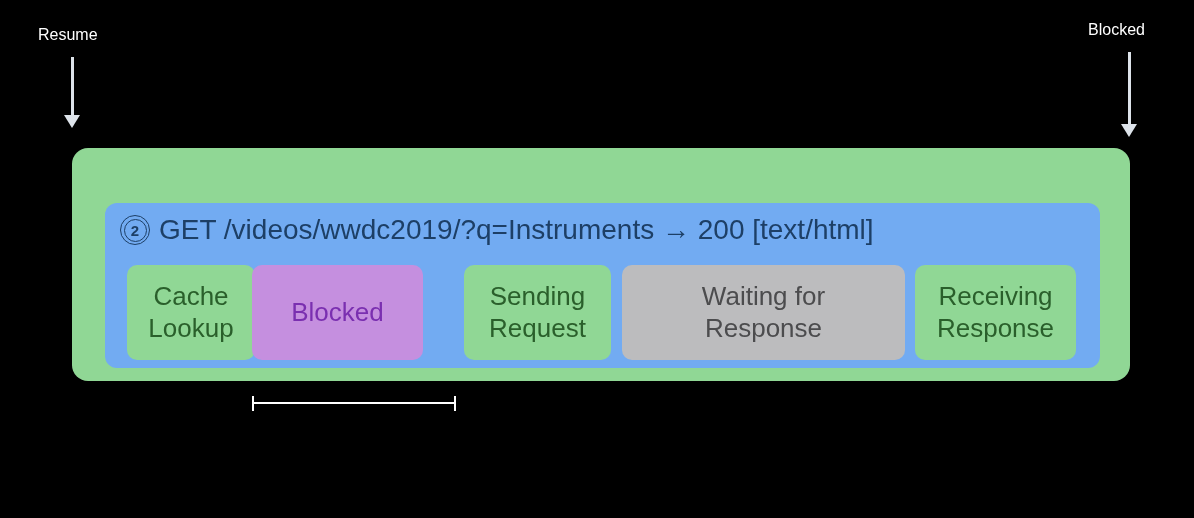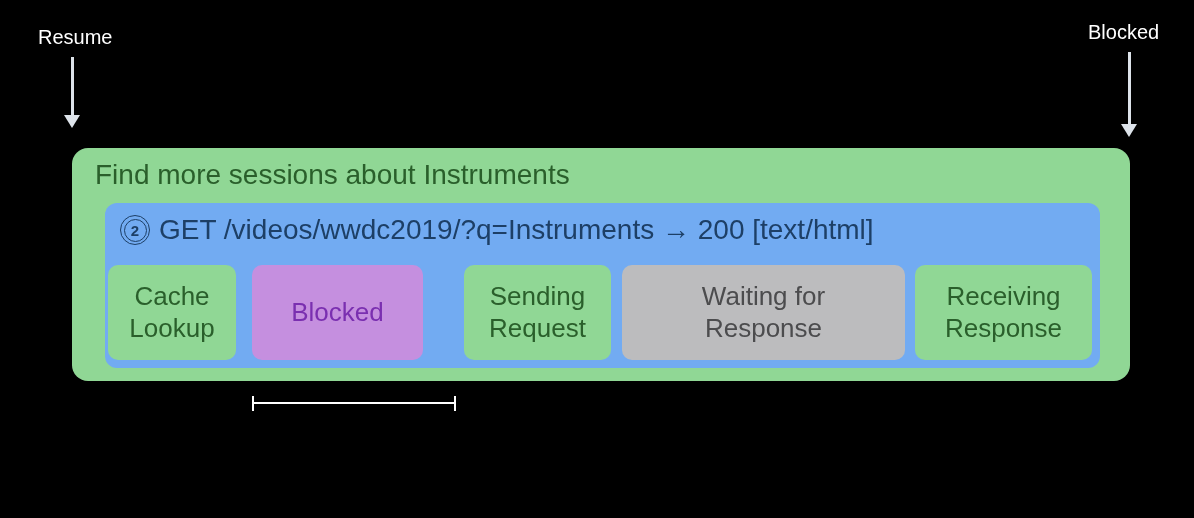--- a/index.html
+++ b/index.html
@@ -13,21 +13,21 @@
     height: 518px;
     background: var(--background, #000);
     font-family: "Liberation Sans", sans-serif;
     overflow: hidden;
   }
 
   
   .top-label {
     position: absolute;
     color: var(--white-text, #fff);
-    font-size: 20px;
+    font-size: 16px;
     white-space: nowrap;
   }
   .label-resume   { left: 38px;  top: 26px; }
   .label-complete { left: 1088px; top: 21px; }
 
   .down-arrow { position: absolute; width: 17px; }
   .arrow-resume   { left: 64px;   top: 57px;  height: 71px; }
   .arrow-complete { left: 1121px; top: 52px;  height: 85px; }
   .down-arrow .shaft {
     position: absolute;
@@ -111,25 +111,25 @@
     justify-content: center;
     text-align: center;
     font-size: 26px;
     line-height: 1.22;
   }
   .phase .phase-label { max-width: 175px; }
   .phase-green  { background: var(--green, #90d795);  color: var(--green-text, #2a5f2b); }
   .phase-purple { background: var(--purple, #c58fdf); color: var(--purple-text, #7a2fb0); }
   .phase-gray   { background: var(--gray, #bcbcbe);   color: var(--gray-text, #4c4c4e); }
 
-  .phase-0 { left: 3px;   width: 128px; }
+  .phase-0 { left: 22px;   width: 128px; }
   .phase-1 { left: 147px; width: 171px; }
   .phase-2 { left: 359px; width: 147px; align-items: center; }
   .phase-3 { left: 517px; width: 283px; }
-  .phase-4 { left: 810px; width: 177px; }
+  .phase-4 { left: 810px; width: 161px; }
 
   
   .range-bracket { position: absolute; left: 252px; top: 396px; width: 204px; height: 15px; }
   .range-bracket .bar {
     position: absolute; left: 0; right: 0; top: 6px; height: 2px;
     background: var(--white-text, #fff);
   }
   .range-bracket .tick {
     position: absolute; top: 0; width: 2px; height: 15px;
     background: var(--white-text, #fff);
@@ -158,21 +158,20 @@
     <div class="head"></div>
   </div>
 
   <div class="top-label label-complete">Blocked</div>
   <div class="down-arrow arrow-complete">
     <div class="shaft"></div>
     <div class="head"></div>
   </div>
 
   <div class="session-card">
-    <div class="session-title">Find more sessions about Instruments</div>
 
     <div class="request-bar">
       <div class="request-header">
         <span class="step-badge">
           <span class="step-badge-inner">2</span>
         </span>
         <span>GET /videos/wwdc2019/?q=Instruments → 200 [text/html]</span>
       </div>
 
       <div class="phase phase-0 phase-green">

